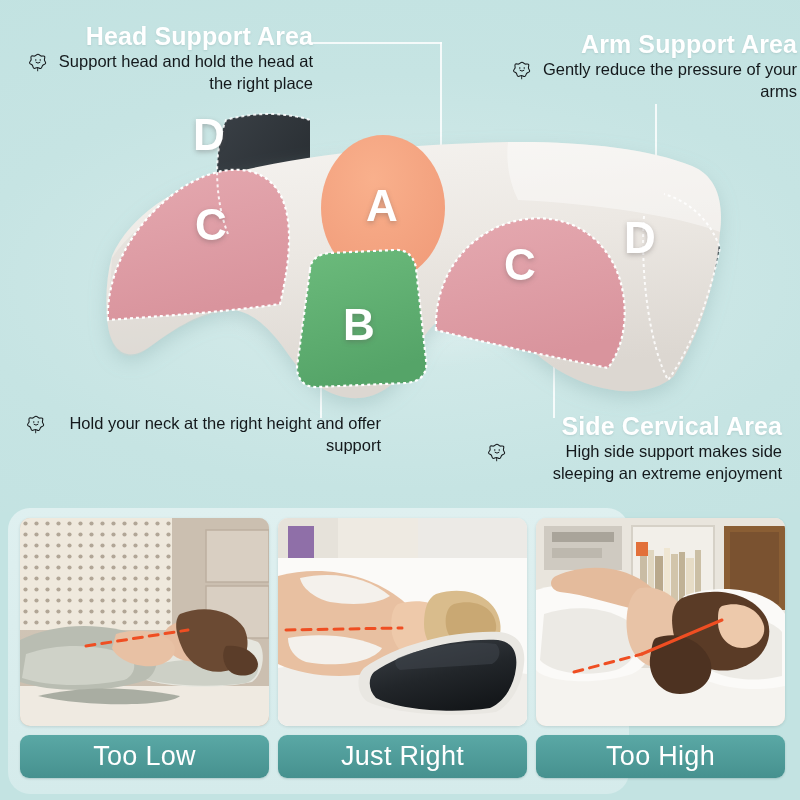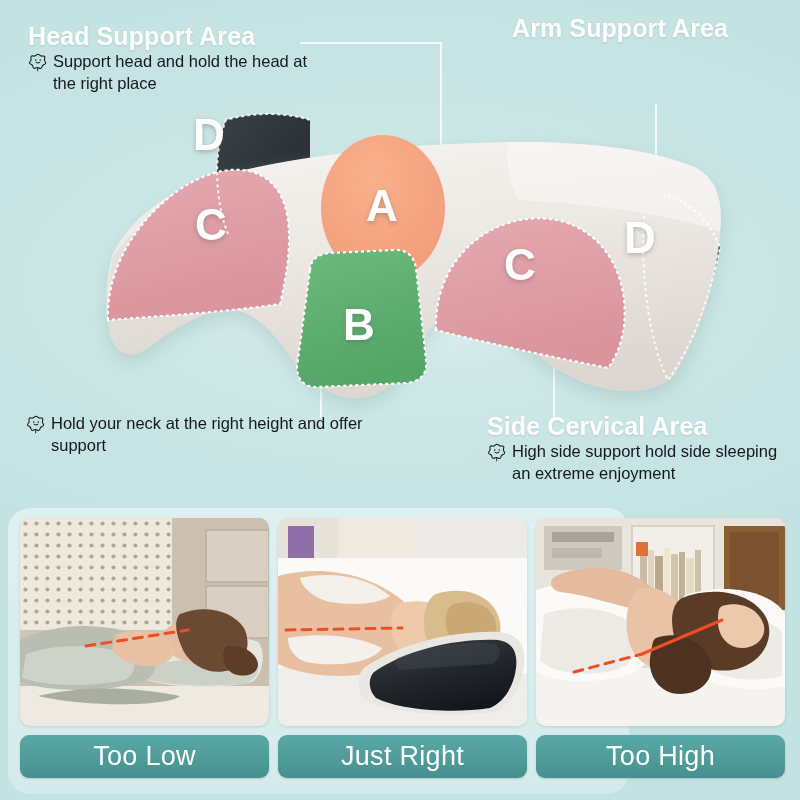--- a/index.html
+++ b/index.html
@@ -20,21 +20,21 @@
   }
 
   
   .glow {
     position:absolute; left:60px; top:90px; width:690px; height:330px;
     background:radial-gradient(50% 50% at 50% 50%, rgba(255,255,255,.55) 0%, rgba(255,255,255,0) 70%);
     pointer-events:none;
   }
 
   
-  .callout { position:absolute; }
+  .callout { position:absolute;text-align:right; }
   .callout .title {
     color:#ffffff;
     font-weight:bold;
     font-size:25px;
     letter-spacing:.1px;
     line-height:1.12;
     text-shadow:0 1px 2px rgba(120,150,150,.28);
     white-space:nowrap;
   }
   .callout .descrow { display:flex; align-items:flex-start; gap:5px; }
@@ -42,21 +42,21 @@
     color:#14191c;
     font-size:16.5px;
     line-height:1.34;
     font-weight:500;
     max-width:260px;
   }
   .callout.wide .desc { max-width:272px; }
   .star-icon { flex:0 0 auto; margin-top:2px; }
 
   #co-head { left:28px; top:22px; }
-  #co-arm  { left:512px; top:14px; }
+  #co-arm  { left:512px; top:30px; }
   #co-arc  { left:26px; top:412px; }
   #co-side { left:487px; top:412px; }
   #co-arc .desc { max-width:330px; }
   #co-side .desc { max-width:270px; }
 
   
   .lline { position:absolute; background:rgba(255,255,255,.82); }
   .lline.v { width:2px; }
   .lline.h { height:2px; }
 
@@ -204,20 +204,38 @@
           <path d="M9.6 12.4 Q12 14.6 14.4 12.4" fill="none" stroke="#15191c" stroke-width="1.2" stroke-linecap="round"></path>
           <path d="M11.6 19.4 L11.6 22.6" stroke="#15191c" stroke-width="1.1" stroke-linecap="round"></path>
         </svg>
       </span>
       <span class="desc">Support head and hold the head at the right place</span>
     </div>
   </div>
 
   <div class="callout" id="co-arm">
     <div class="title">Arm Support Area</div>
+    <div class="descrow">
+      <span class="star-icon">
+        <svg width="20" height="20" viewBox="0 0 24 24">
+          <path d="M12 2.6 C13.6 2.6 14.3 4.6 15.8 4.9 C17.3 5.2 19 4.1 19.9 5.3
+                   C20.8 6.5 19.5 8.1 19.7 9.6 C19.9 11.1 21.6 12.2 21.1 13.6
+                   C20.6 15 18.6 15 17.6 16.1 C16.6 17.2 16.7 19.3 15.3 19.8
+                   C13.9 20.3 12.7 18.6 11.2 18.6 C9.7 18.6 8.4 20.2 7.1 19.6
+                   C5.8 19 6.1 16.9 5.2 15.8 C4.3 14.7 2.2 14.6 1.9 13.2
+                   C1.6 11.8 3.4 10.9 3.7 9.4 C4 7.9 2.9 6.2 3.9 5.1
+                   C4.9 4 6.5 5.2 8 4.9 C9.5 4.6 10.4 2.6 12 2.6 Z" fill="none" stroke="#15191c" stroke-width="1.3" stroke-linejoin="round"></path>
+          <circle cx="9.3" cy="9.6" r="0.9" fill="#15191c"></circle>
+          <circle cx="14.7" cy="9.6" r="0.9" fill="#15191c"></circle>
+          <path d="M9.6 12.4 Q12 14.6 14.4 12.4" fill="none" stroke="#15191c" stroke-width="1.2" stroke-linecap="round"></path>
+          <path d="M11.6 19.4 L11.6 22.6" stroke="#15191c" stroke-width="1.1" stroke-linecap="round"></path>
+        </svg>
+      </span>
+      <span class="desc">Gently reduce the pressure of your arms</span>
+    </div>
   </div>
 
   <div class="callout wide" id="co-arc">
     <div class="descrow">
       <span class="star-icon">
         <svg width="20" height="20" viewBox="0 0 24 24">
           <path d="M12 2.6 C13.6 2.6 14.3 4.6 15.8 4.9 C17.3 5.2 19 4.1 19.9 5.3
                    C20.8 6.5 19.5 8.1 19.7 9.6 C19.9 11.1 21.6 12.2 21.1 13.6
                    C20.6 15 18.6 15 17.6 16.1 C16.6 17.2 16.7 19.3 15.3 19.8
                    C13.9 20.3 12.7 18.6 11.2 18.6 C9.7 18.6 8.4 20.2 7.1 19.6
@@ -245,21 +263,21 @@
                    C13.9 20.3 12.7 18.6 11.2 18.6 C9.7 18.6 8.4 20.2 7.1 19.6
                    C5.8 19 6.1 16.9 5.2 15.8 C4.3 14.7 2.2 14.6 1.9 13.2
                    C1.6 11.8 3.4 10.9 3.7 9.4 C4 7.9 2.9 6.2 3.9 5.1
                    C4.9 4 6.5 5.2 8 4.9 C9.5 4.6 10.4 2.6 12 2.6 Z" fill="none" stroke="#15191c" stroke-width="1.3" stroke-linejoin="round"></path>
           <circle cx="9.3" cy="9.6" r="0.9" fill="#15191c"></circle>
           <circle cx="14.7" cy="9.6" r="0.9" fill="#15191c"></circle>
           <path d="M9.6 12.4 Q12 14.6 14.4 12.4" fill="none" stroke="#15191c" stroke-width="1.2" stroke-linecap="round"></path>
           <path d="M11.6 19.4 L11.6 22.6" stroke="#15191c" stroke-width="1.1" stroke-linecap="round"></path>
         </svg>
       </span>
-      <span class="desc">High side support hold side sleeping an extreme enjoyment</span>
+      <span class="desc">High side support makes side sleeping an extreme enjoyment</span>
     </div>
   </div>
 </div>
 
 <div id="bottom">
   <div class="cards">
 
     <div class="card">
       <div class="photo">
         <svg viewBox="0 0 249 208" xmlns="http://www.w3.org/2000/svg">

